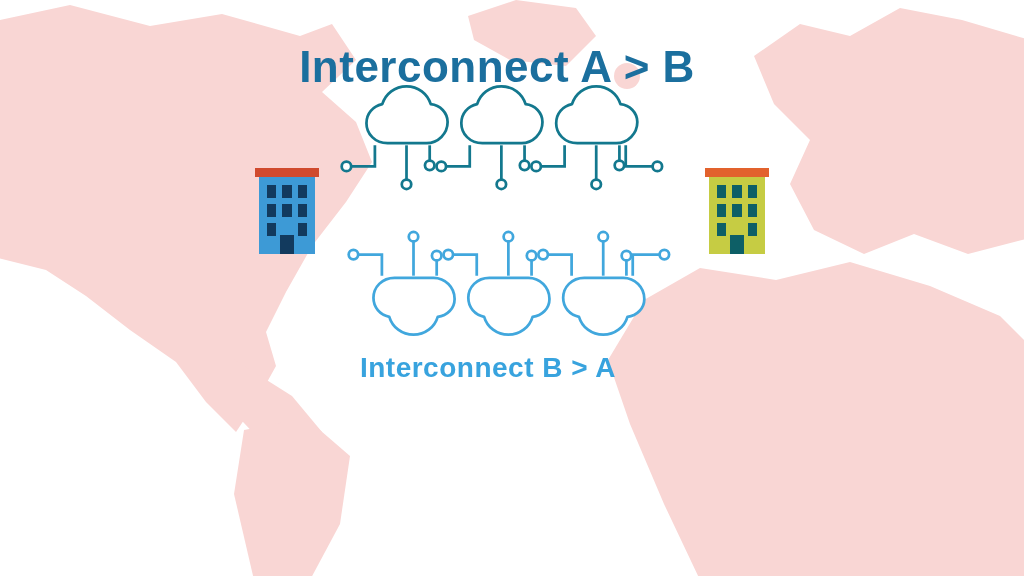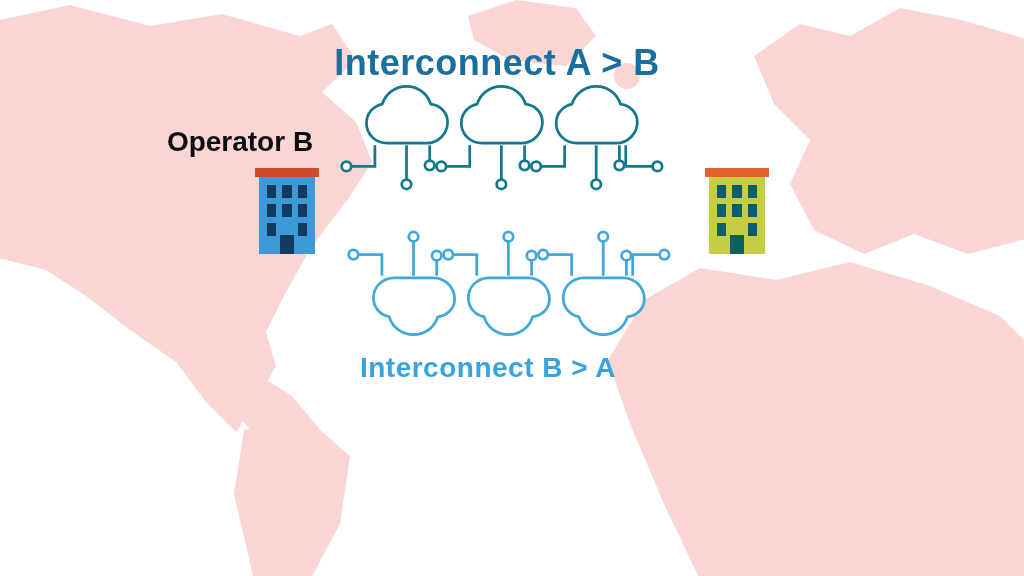--- a/index.html
+++ b/index.html
@@ -9,21 +9,21 @@
     background: #ffffff; overflow: hidden;
     font-family: "Liberation Sans", sans-serif;
   }
 
   
   .map { position: absolute; inset: 0; width: 1024px; height: 576px; }
   .map path, .map circle { fill: var(--map-fill, #f9d6d4); }
 
   
   .title { position: absolute; font-weight: bold; white-space: nowrap; letter-spacing: .5px; }
-  .title-top    { font-size: 36px; color: var(--top-title, #1b6f9e); top: 42px;  left: 497px; transform: translateX(-50%); }
+  .title-top    { font-size: 44px; color: var(--top-title, #1b6f9e); top: 42px;  left: 497px; transform: translateX(-50%); }
   .title-bottom { font-size: 28px; color: var(--bottom-title, #38a3de); top: 352px; left: 488px; transform: translateX(-50%); }
 
   
   .op-label { position: absolute; font-weight: bold; font-size: 28px; color: var(--label-text, #0d0d0d);
               transform: translateX(-50%); white-space: nowrap; }
   .op-left  { left: 240px; top: 126px; }
   .op-right { left: 787px; top: 126px; }
 
   
   .cloudrow { position: absolute; width: 332px; height: 111px; }
@@ -114,21 +114,20 @@
       </g>
     </defs>
   </svg>
 
   <div class="title title-top">Interconnect A &gt; B</div>
 
   <svg class="cloudrow cloud-top" viewBox="0 0 315 105">
       <use href="#cloudrow-def"></use>
     </svg>
 
-  <div class="op-label op-left">Operator B</div>
 
   <div class="building building-left">
     <div class="roof"></div>
     <div class="bbody">
       <div class="win"></div>
       <div class="win"></div>
       <div class="win"></div>
       <div class="win"></div>
       <div class="win"></div>
       <div class="win"></div>

